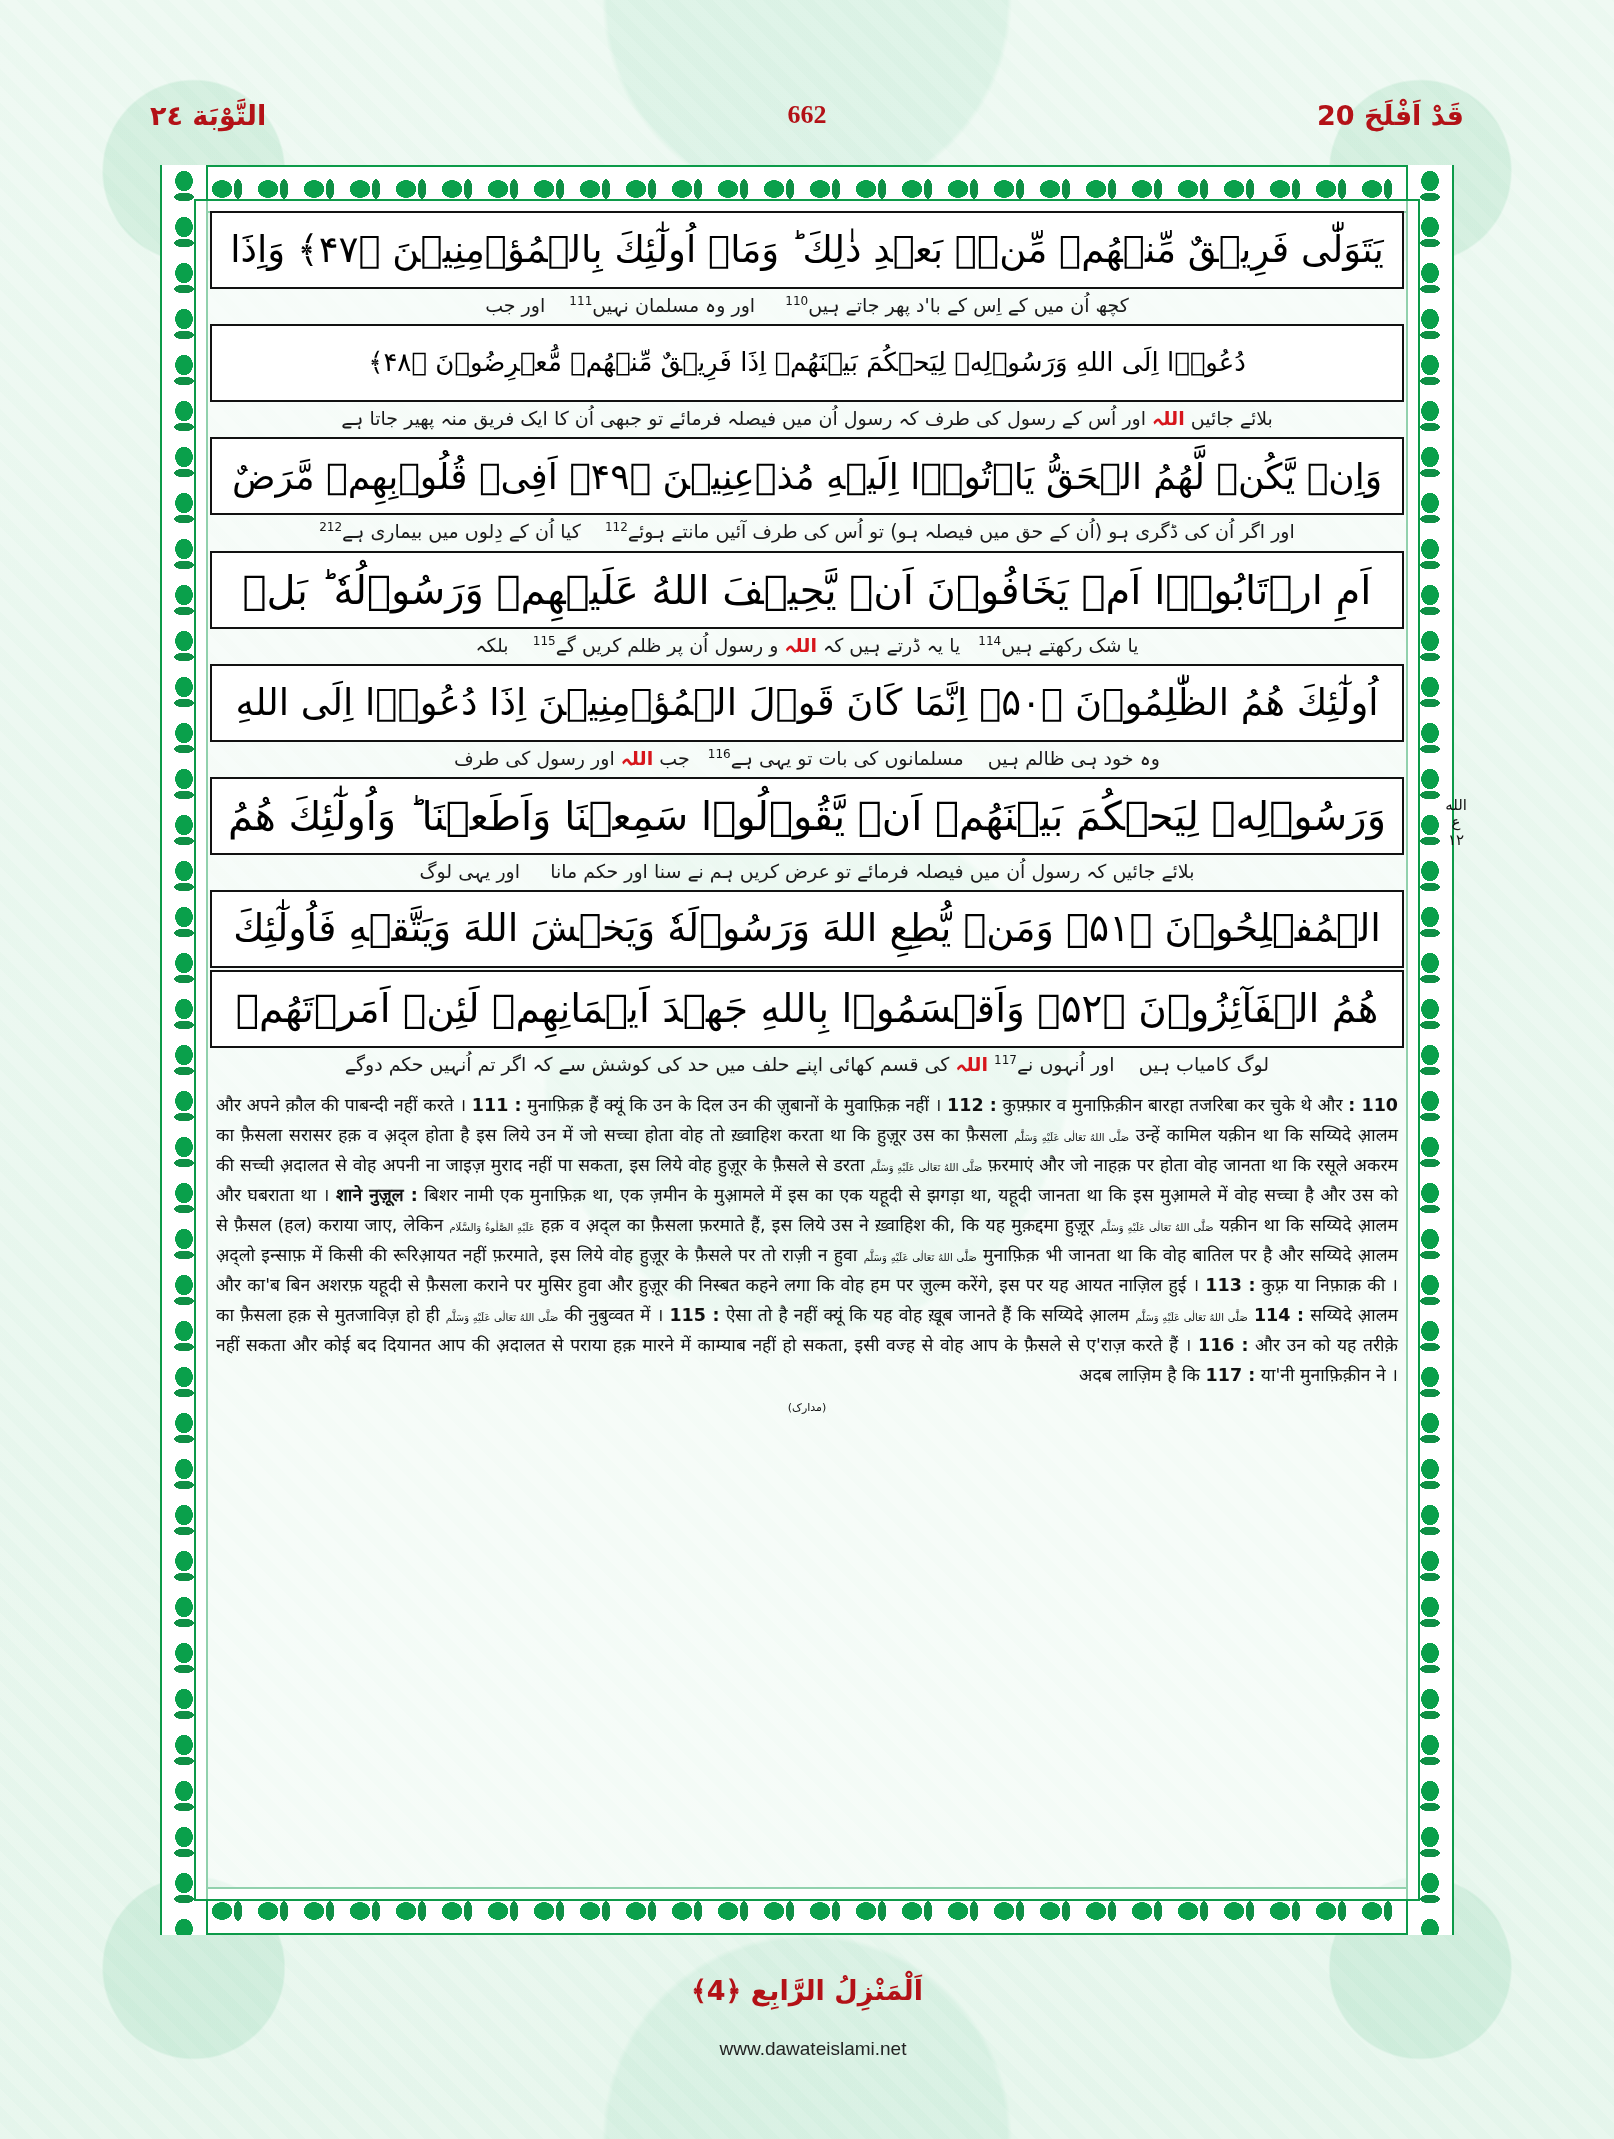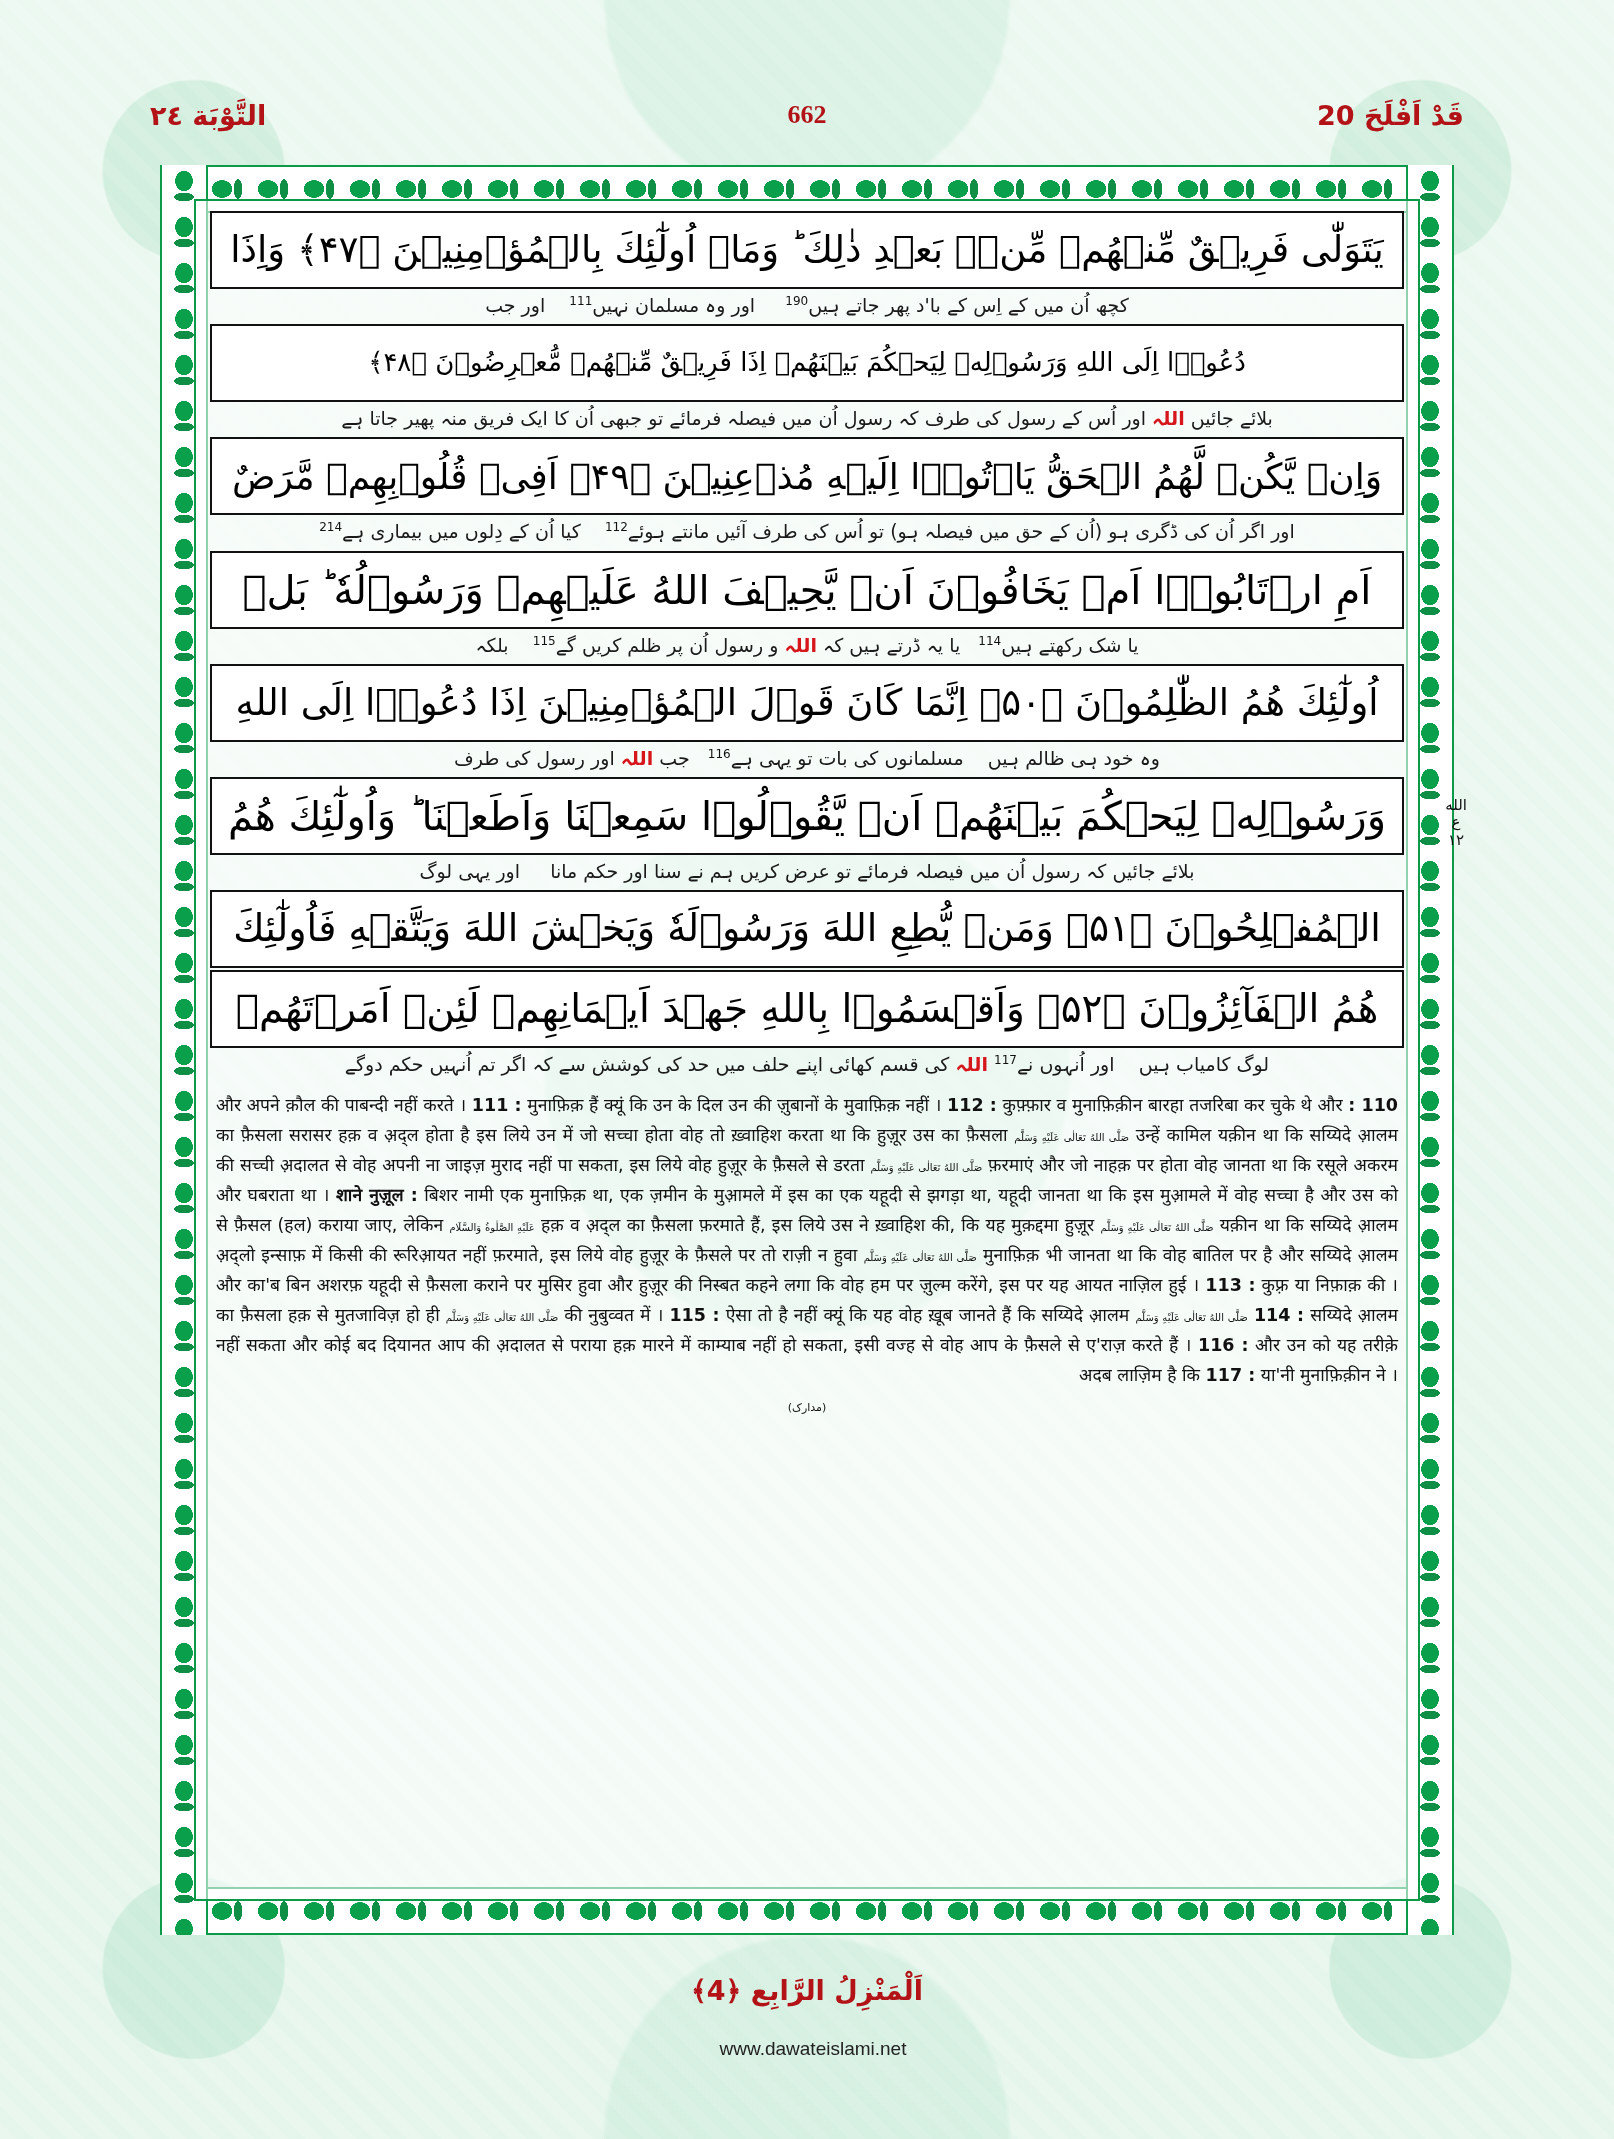--- a/index.html
+++ b/index.html
@@ -250,35 +250,35 @@
     <div class="ruku-mark">
       <div>الله</div>
       <div>ع</div>
       <div>١٢</div>
     </div>
 
     <div class="ayah-block">
       <div class="arabic-line">
         <span class="arabic-text" style="font-size: 37px;">يَتَوَلّٰى فَرِيۡقٌ مِّنۡهُمۡ مِّنۡۢ بَعۡدِ ذٰلِكَ ؕ وَمَاۤ اُولٰٓئِكَ بِالۡمُؤۡمِنِيۡنَ ﴿۴۷﴾ وَاِذَا</span>
       </div>
-      <div class="translation-line">کچھ اُن میں کے اِس کے با'د پھر جاتے ہیں<sup class="note">190</sup> &nbsp;&nbsp;&nbsp; اور وہ مسلمان نہیں<sup class="note">111</sup> &nbsp;&nbsp; اور جب</div>
+      <div class="translation-line">کچھ اُن میں کے اِس کے با'د پھر جاتے ہیں<sup class="note">110</sup> &nbsp;&nbsp;&nbsp; اور وہ مسلمان نہیں<sup class="note">111</sup> &nbsp;&nbsp; اور جب</div>
     </div>
 
     <div class="ayah-block">
       <div class="arabic-line">
         <span class="arabic-text" style="font-size: 26px;">دُعُوۡۤا اِلَى اللهِ وَرَسُوۡلِهٖ لِيَحۡكُمَ بَيۡنَهُمۡ اِذَا فَرِيۡقٌ مِّنۡهُمۡ مُّعۡرِضُوۡنَ ﴿۴۸﴾</span>
       </div>
       <div class="translation-line">بلائے جائیں <span class="allah">اللہ</span> اور اُس کے رسول کی طرف کہ رسول اُن میں فیصلہ فرمائے تو جبھی اُن کا ایک فریق منہ پھیر جاتا ہے</div>
     </div>
 
     <div class="ayah-block">
       <div class="arabic-line">
         <span class="arabic-text" style="font-size: 36px;">وَاِنۡ يَّكُنۡ لَّهُمُ الۡحَقُّ يَاۡتُوۡۤا اِلَيۡهِ مُذۡعِنِيۡنَ ﴿۴۹﴾ اَفِىۡ قُلُوۡبِهِمۡ مَّرَضٌ</span>
       </div>
-      <div class="translation-line">اور اگر اُن کی ڈگری ہو (اُن کے حق میں فیصلہ ہو) تو اُس کی طرف آئیں مانتے ہوئے<sup class="note">112</sup> &nbsp;&nbsp; کیا اُن کے دِلوں میں بیماری ہے<sup class="note">214</sup></div>
+      <div class="translation-line">اور اگر اُن کی ڈگری ہو (اُن کے حق میں فیصلہ ہو) تو اُس کی طرف آئیں مانتے ہوئے<sup class="note">112</sup> &nbsp;&nbsp; کیا اُن کے دِلوں میں بیماری ہے<sup class="note">212</sup></div>
     </div>
 
     <div class="ayah-block">
       <div class="arabic-line">
         <span class="arabic-text">اَمِ ارۡتَابُوۡۤا اَمۡ يَخَافُوۡنَ اَنۡ يَّحِيۡفَ اللهُ عَلَيۡهِمۡ وَرَسُوۡلُهٗ ؕ بَلۡ</span>
       </div>
       <div class="translation-line">یا شک رکھتے ہیں<sup class="note">114</sup> &nbsp; یا یہ ڈرتے ہیں کہ <span class="allah">اللہ</span> و رسول اُن پر ظلم کریں گے<sup class="note">115</sup> &nbsp;&nbsp; بلکہ</div>
     </div>
 
     <div class="ayah-block">

